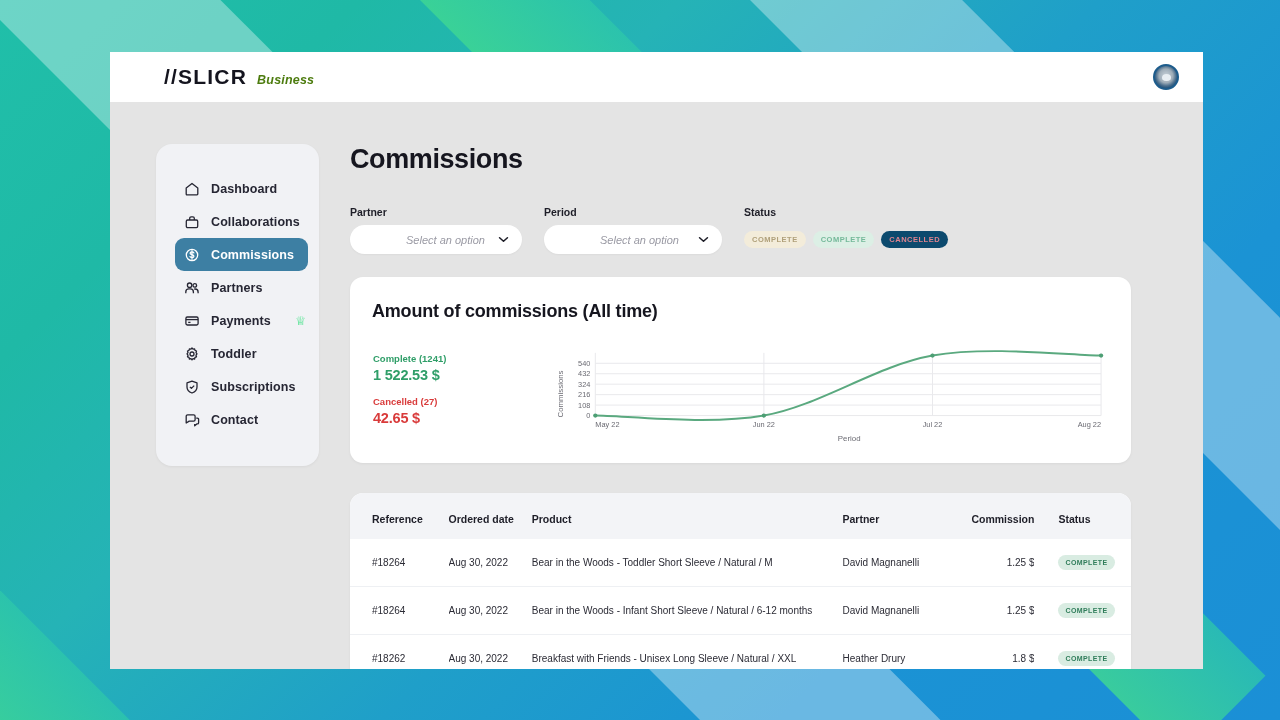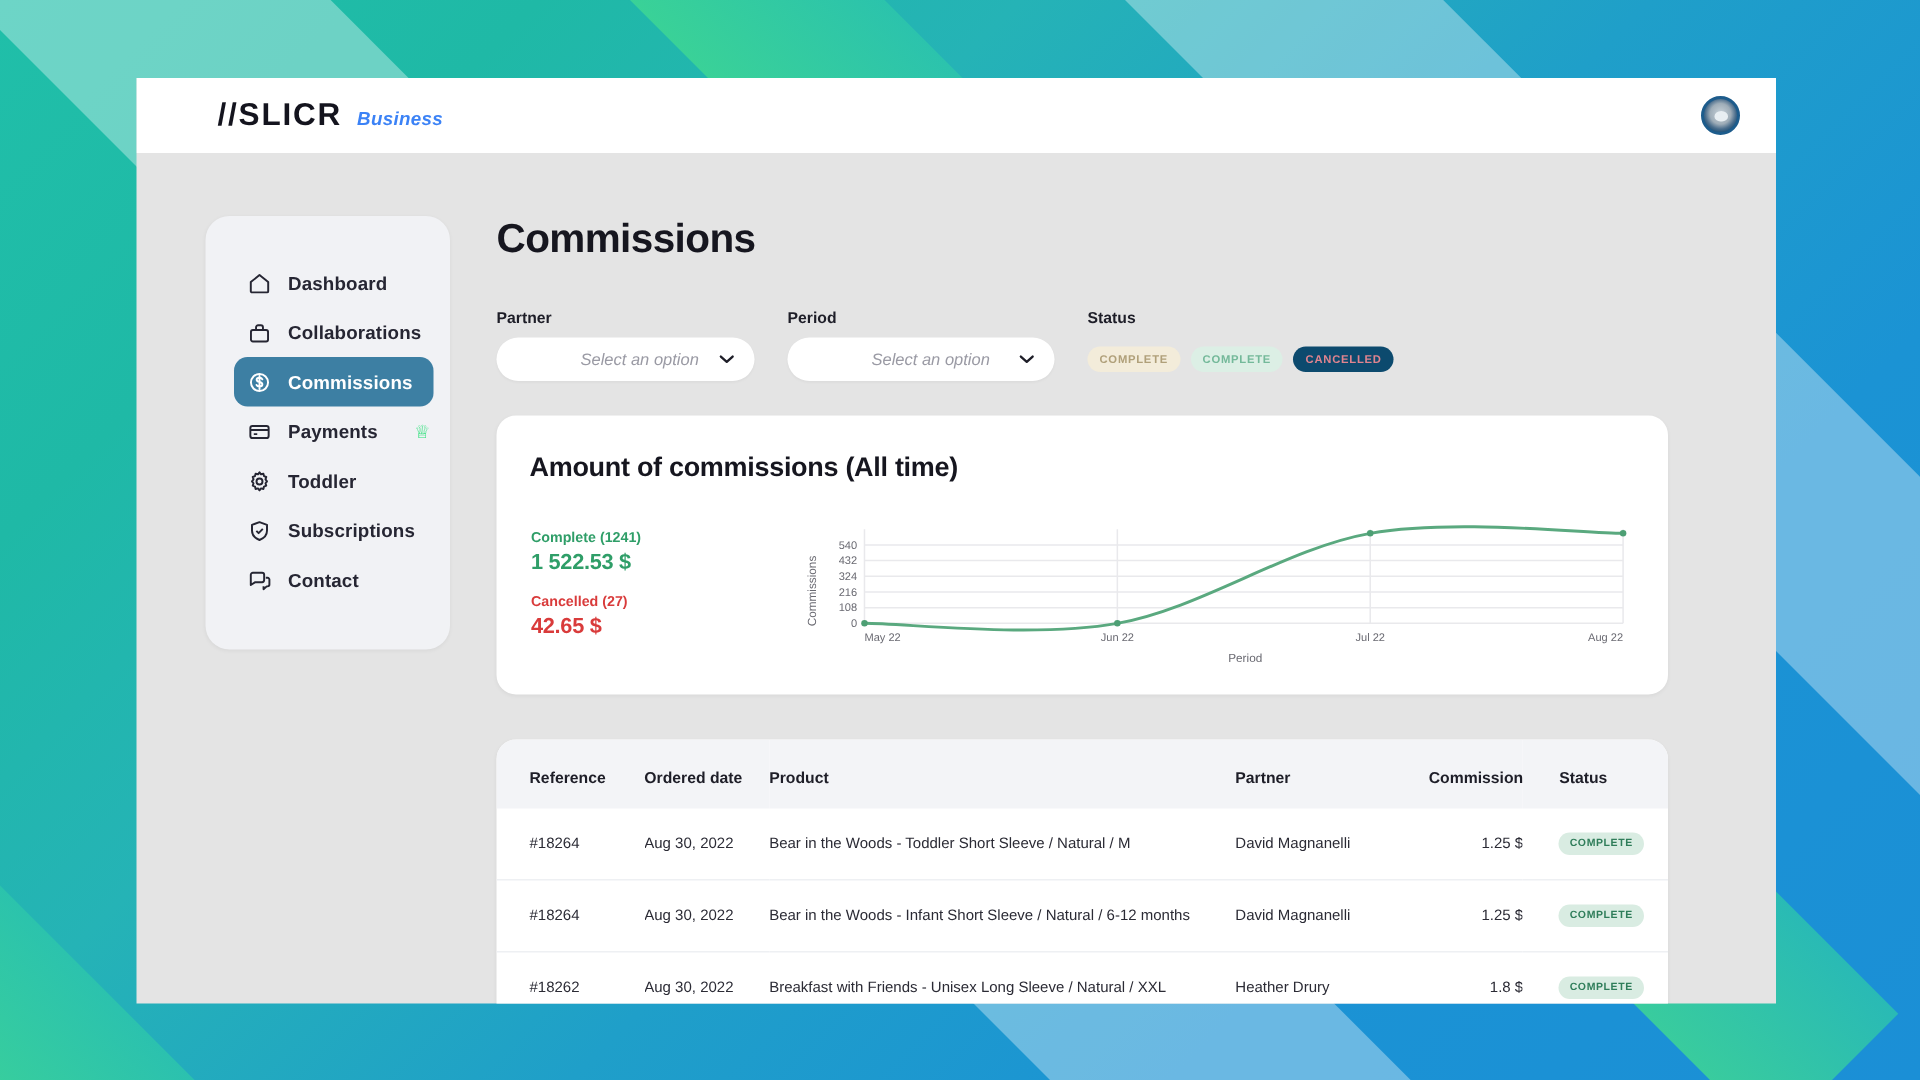--- a/index.html
+++ b/index.html
@@ -32,21 +32,21 @@
     transform: rotate(-45deg);
     transform-origin: top left;
   }
   .stripe.green {
     background: linear-gradient(90deg, rgba(62,214,148,0.85), rgba(46,200,170,0.75));
   }
 
   
   #window {
     position: absolute;
-    left: 91px;
+    left: 110px;
     top: 52px;
     width: 1093px;
     height: 617px;
     background: #e4e4e4;
     overflow: hidden;
   }
 
   
   #topbar {
     height: 50px;
@@ -61,21 +61,21 @@
     font-family: "Liberation Sans", sans-serif;
     font-size: 21px;
     font-weight: bold;
     letter-spacing: 1.2px;
     color: #14141e;
   }
   .brand-sub {
     font-size: 12.5px;
     font-weight: bold;
     font-style: italic;
-    color: #3b82f6;
+    color: #4d7c0f;
     letter-spacing: 0.2px;
   }
   .avatar {
     width: 26px; height: 26px;
     border-radius: 50%;
     background: radial-gradient(circle at 50% 45%, #c9d3da 0%, #9fadb8 42%, #4a6d8c 62%, #1d4e74 78%, #123a59 100%);
     border: 2px solid #1d5c8c;
     position: relative;
   }
   .avatar::after {
@@ -306,20 +306,31 @@
       <div class="nav-item active">
         <span class="nav-icon">
           <svg viewBox="0 0 16 16" fill="none" stroke="#ffffff" stroke-width="1.3">
             <circle cx="8" cy="8" r="5.7"></circle>
             <path d="M9.9 5.9c-.3-.7-1-1.1-1.9-1.1-1.1 0-1.9.6-1.9 1.4 0 2 3.8 1 3.8 3 0 .9-.8 1.5-1.9 1.5-1 0-1.7-.4-2-1.1M8 3.7v8.6" stroke-linecap="round"></path>
           </svg>
         </span>
         <span class="nav-label">Commissions</span>
       </div>
 
+      <div class="nav-item">
+        <span class="nav-icon">
+          <svg viewBox="0 0 16 16" fill="none" stroke="#262633" stroke-width="1.3" stroke-linejoin="round">
+            <circle cx="5.6" cy="5.2" r="2.2"></circle>
+            <circle cx="10.8" cy="5.4" r="1.8"></circle>
+            <path d="M1.8 13.2v-1.3a3 3 0 013-3h1.6a3 3 0 013 3v1.3"></path>
+            <path d="M10.2 9h.9a3 3 0 013 3v1.2"></path>
+          </svg>
+        </span>
+        <span class="nav-label">Partners</span>
+      </div>
 
       <div class="nav-item">
         <span class="nav-icon">
           <svg viewBox="0 0 16 16" fill="none" stroke="#262633" stroke-width="1.3" stroke-linejoin="round">
             <rect x="1.9" y="4" width="12.2" height="8" rx="1.4"></rect>
             <path d="M1.9 6.6h12.2"></path>
             <path d="M4.2 9.4h2.3"></path>
           </svg>
         </span>
         <span class="nav-label">Payments</span>

